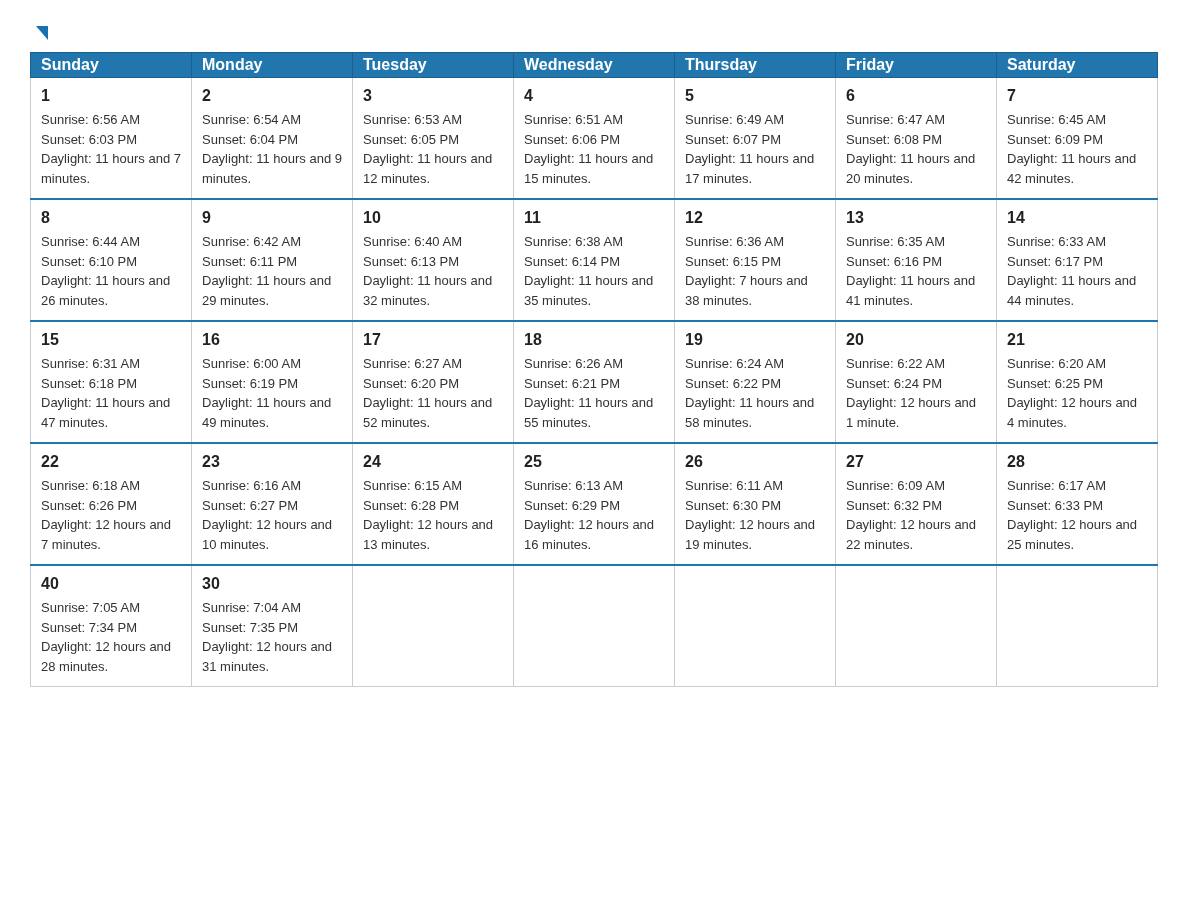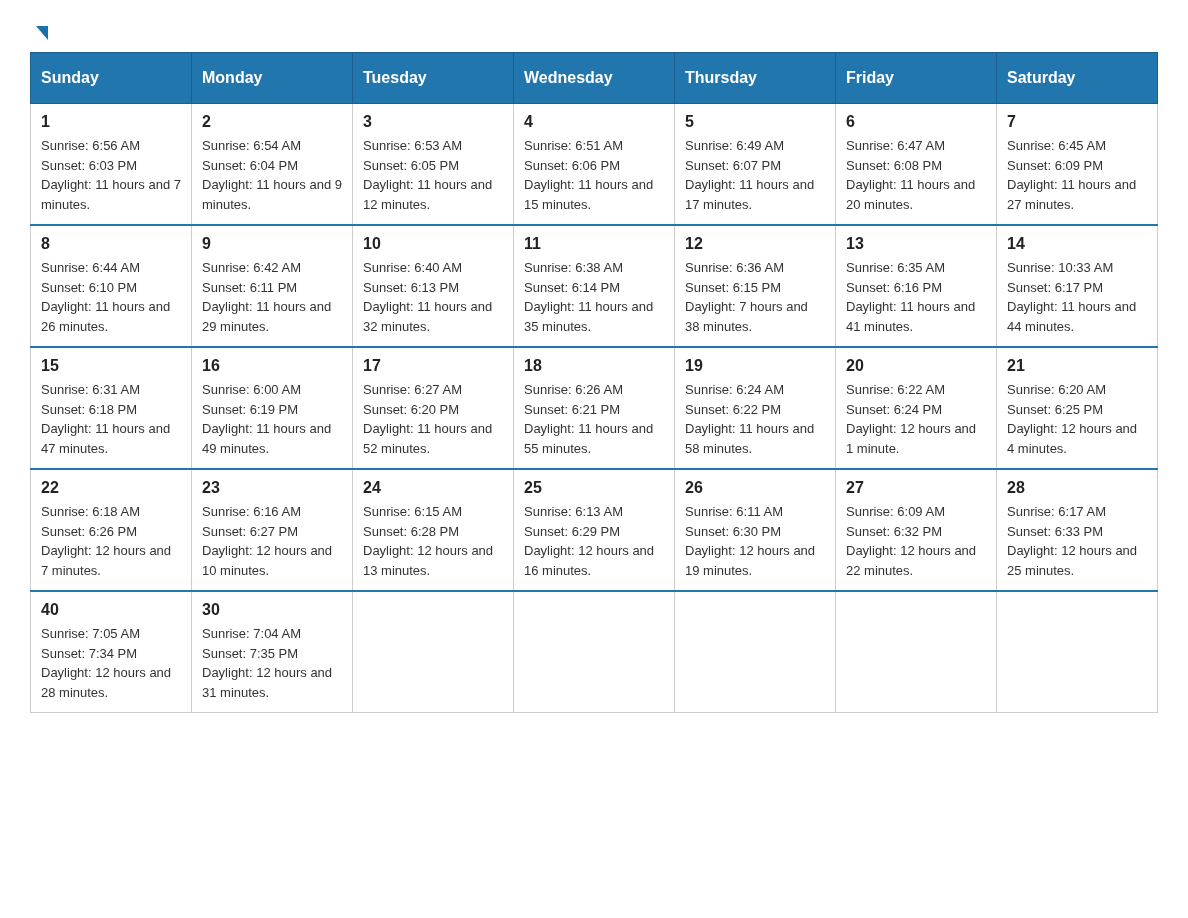--- a/index.html
+++ b/index.html
@@ -67,21 +67,21 @@
     .calendar {
       width: 100%;
       border-collapse: collapse;
       border: 1px solid #bbb;
     }
     .calendar th {
       background: #2176ae;
       color: #fff;
       font-size: 16px;
       font-weight: bold;
-      padding: 16px 10px;
+      padding: 3px 10px;
       text-align: left;
       border: 1px solid #1a5f8e;
     }
     .calendar td {
       vertical-align: top;
       padding: 6px 10px 10px 10px;
       border: 1px solid #ccc;
       width: calc(100% / 7);
       font-size: 13px;
       line-height: 1.5;
@@ -171,21 +171,21 @@
         <td>
           <span class="day-number">6</span>
           <span class="day-info">Sunrise: 6:47 AM</span><br>
           <span class="day-info">Sunset: 6:08 PM</span><br>
           <span class="day-info">Daylight: 11 hours and 20 minutes.</span>
         </td>
         <td>
           <span class="day-number">7</span>
           <span class="day-info">Sunrise: 6:45 AM</span><br>
           <span class="day-info">Sunset: 6:09 PM</span><br>
-          <span class="day-info">Daylight: 11 hours and 27 minutes.</span>
+          <span class="day-info">Daylight: 11 hours and 42 minutes.</span>
         </td>
       </tr>
       <tr class="row-separator">
         <td>
           <span class="day-number">8</span>
           <span class="day-info">Sunrise: 6:44 AM</span><br>
           <span class="day-info">Sunset: 6:10 PM</span><br>
           <span class="day-info">Daylight: 11 hours and 26 minutes.</span>
         </td>
         <td>
@@ -213,21 +213,21 @@
           <span class="day-info">Daylight: 7 hours and 38 minutes.</span>
         </td>
         <td>
           <span class="day-number">13</span>
           <span class="day-info">Sunrise: 6:35 AM</span><br>
           <span class="day-info">Sunset: 6:16 PM</span><br>
           <span class="day-info">Daylight: 11 hours and 41 minutes.</span>
         </td>
         <td>
           <span class="day-number">14</span>
-          <span class="day-info">Sunrise: 10:33 AM</span><br>
+          <span class="day-info">Sunrise: 6:33 AM</span><br>
           <span class="day-info">Sunset: 6:17 PM</span><br>
           <span class="day-info">Daylight: 11 hours and 44 minutes.</span>
         </td>
       </tr>
       <tr class="row-separator">
         <td>
           <span class="day-number">15</span>
           <span class="day-info">Sunrise: 6:31 AM</span><br>
           <span class="day-info">Sunset: 6:18 PM</span><br>
           <span class="day-info">Daylight: 11 hours and 47 minutes.</span>

